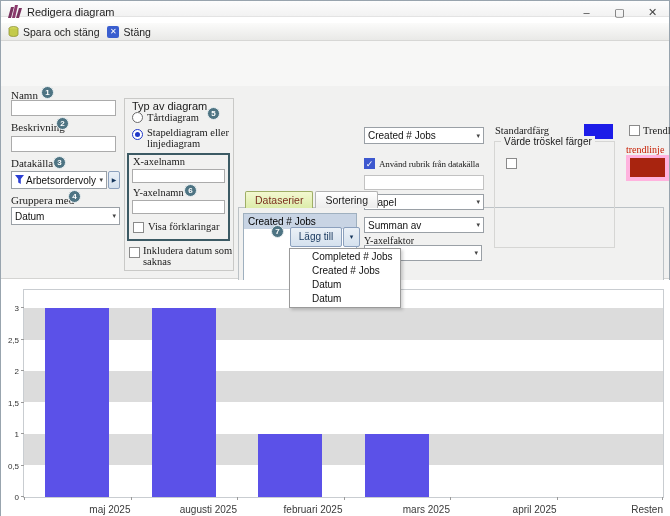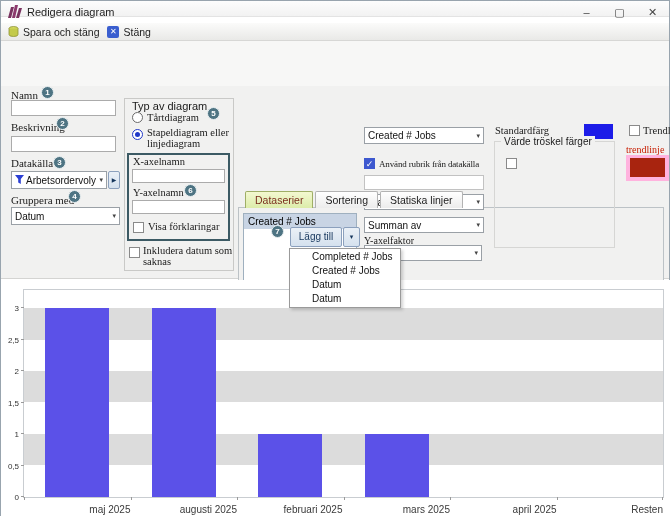--- a/index.html
+++ b/index.html
@@ -156,21 +156,20 @@
     <span class="checkbox" style="left:132px;top:136px;"></span>
     <span class="lbl" style="left:147px;top:135px;font-size:10.5px;">Visa förklaringar</span>
 
     <span class="checkbox" style="left:128px;top:161px;"></span>
     <span class="lbl" style="left:142px;top:159px;font-size:10.5px;">Inkludera datum som</span>
     <span class="lbl" style="left:142px;top:170px;font-size:10.5px;">saknas</span>
 
     <div id="tabs">
         <div class="tab active">Dataserier</div>
         <div class="tab">Sortering</div>
-        <div class="tab">Statiska linjer</div>
       </div>
     <div id="tab-panel"></div>
     <div id="series-list">
         <div class="list-item selected">Created # Jobs</div>
       </div>
 
     <span class="badge" style="left:40px;top:0px;">1</span>
     <span class="badge" style="left:55px;top:31px;">2</span>
     <span class="badge" style="left:52px;top:70px;">3</span>
     <span class="badge" style="left:67px;top:104px;">4</span>

